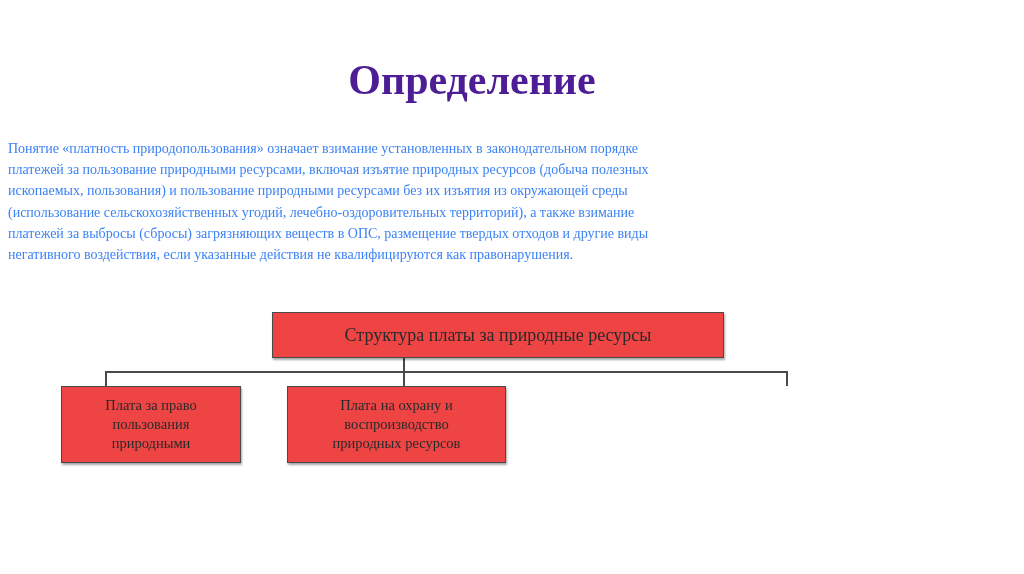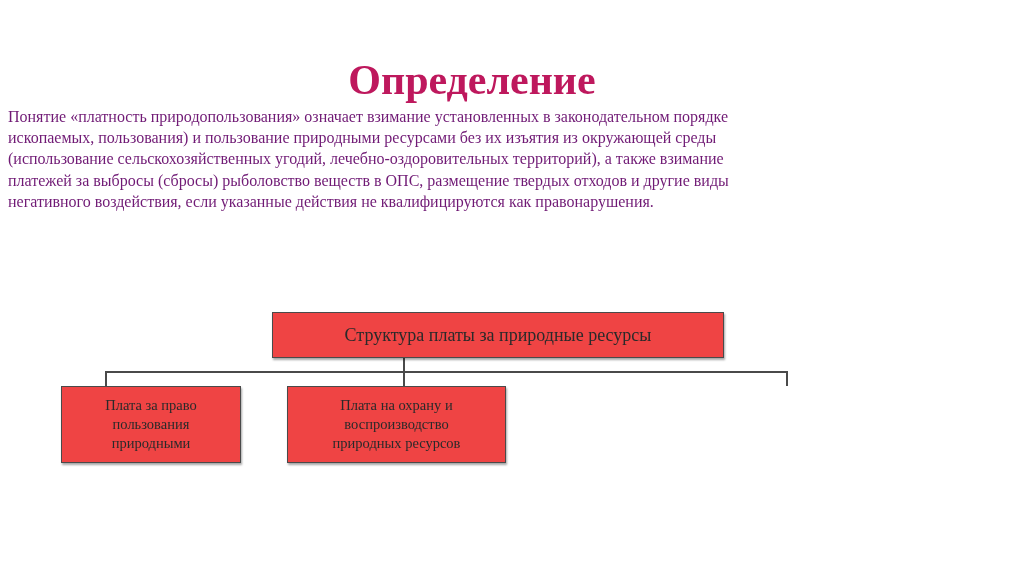--- a/index.html
+++ b/index.html
@@ -2,25 +2,25 @@
 <html><head>
   <meta charset="utf-8">
   <style>
     html, body { margin: 0; padding: 0; }
     body {
       width: 1024px; height: 574px; background: #ffffff; position: relative; overflow: hidden;
       font-family: "Liberation Serif", "DejaVu Serif", serif; color: #111111;
     }
     .slide-title {
       position: absolute; left: 0; width: 944px; top: 26px; text-align: center;
-      font-size: 42px; line-height: 52px; color: #be185d;
+      font-size: 42px; line-height: 52px; color: #4c1d95;
     }
     .body-text {
-      position: absolute; left: 8px; top: 106px; width: 900px;
-      font-size: 16px; line-height: 21.2px; color: #701a75;
+      position: absolute; left: 8px; top: 138px; width: 900px;
+      font-size: 14px; line-height: 21.2px; color: #3b82f6;
     }
     .body-text .line { display: block; white-space: nowrap; }
     .diagram { position: absolute; left: 0; top: 0; width: 1024px; height: 574px; }
     .box {
       position: absolute; background: #ef4444; border: 1.5px solid #4a4a4a;
       box-shadow: 1px 2px 2px rgba(0,0,0,0.35);
       display: flex; align-items: center; justify-content: center; text-align: center;
       color: #2a2a2a; box-sizing: border-box;
     }
     .box-top { left: 272px; top: 312px; width: 452px; height: 46px; font-size: 18px; }
@@ -32,23 +32,24 @@
     .hline { position: absolute; height: 1.5px; background: #4a4a4a; }
     .vline { position: absolute; width: 1.5px; background: #4a4a4a; }
   </style>
 </head>
 <body>
 
 <h1 class="slide-title">Определение</h1>
 
 <div class="body-text">
   <span class="line">Понятие «платность природопользования» означает взимание установленных в законодательном порядке</span>
+  <span class="line">платежей за пользование природными ресурсами, включая изъятие природных ресурсов (добыча полезных</span>
   <span class="line">ископаемых, пользования) и пользование природными ресурсами без их изъятия из окружающей среды</span>
   <span class="line">(использование сельскохозяйственных угодий, лечебно-оздоровительных территорий), а также взимание</span>
-  <span class="line">платежей за выбросы (сбросы) рыболовство веществ в ОПС, размещение твердых отходов и другие виды</span>
+  <span class="line">платежей за выбросы (сбросы) загрязняющих веществ в ОПС, размещение твердых отходов и другие виды</span>
   <span class="line">негативного воздействия, если указанные действия не квалифицируются как правонарушения.</span>
 </div>
 
 <div class="diagram">
 
   <div class="vline" style="left:403px; top:358px; height:28px;"></div>
   <div class="hline" style="left:105px; top:371px; width:682px;"></div>
   <div class="vline" style="left:105px; top:371px; height:15px;"></div>
   <div class="vline" style="left:786px; top:371px; height:15px;"></div>
 

